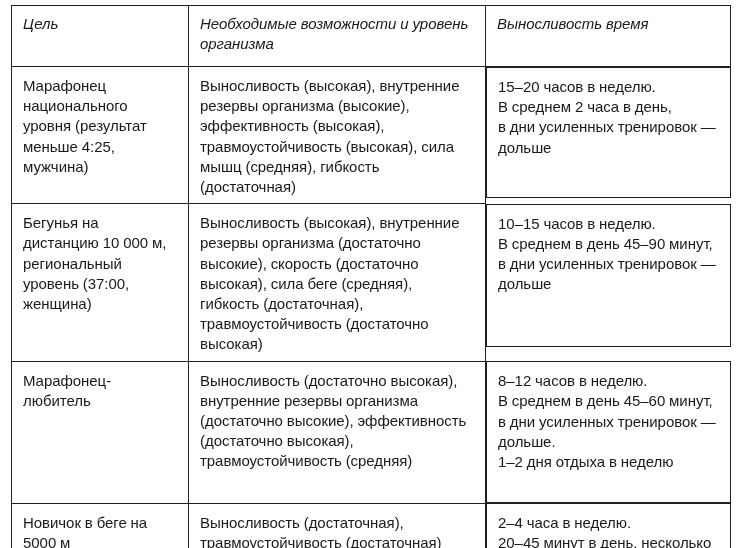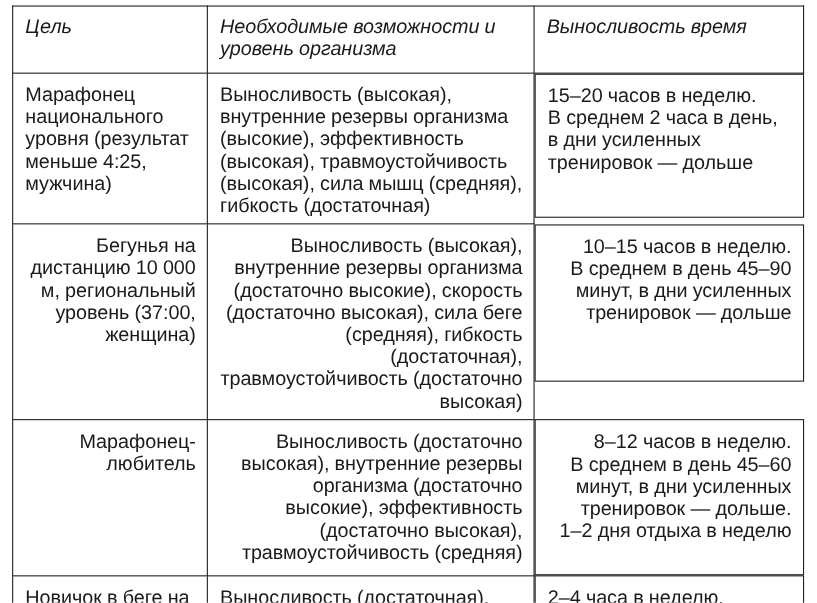--- a/index.html
+++ b/index.html
@@ -31,41 +31,41 @@
     border-collapse: collapse;
     table-layout: fixed;
     background: #ffffff;
   }
 
   table.goal-table td,
   table.goal-table th {
     border: 1px solid #231f20;
     vertical-align: top;
     padding: 9px 10px 6px 11px;
-    font-size: 18px;
+    font-size: 15px;
     line-height: 20.2px;
     text-align: left;
     font-weight: normal;
     letter-spacing: -0.05px;
     word-spacing: -0.2px;
   }
 
   table.goal-table thead th {
     font-style: italic;
     height: 46px;
     padding-top: 8px;
   }
 
   col.c1 { width: 177px; }
   col.c2 { width: 297px; }
   col.c3 { width: 245px; }
 
   tbody tr.r1 td { height: 114px; }
-  tbody tr.r2 td { height: 126px; text-align: right; }
-  tbody tr.r3 td { height: 125px; text-align: right; }
+  tbody tr.r2 td { height: 126px; }
+  tbody tr.r3 td { height: 125px; }
   tbody tr.r4 td { height: 82px; }
 
   .cell-line { display: block; white-space: pre-wrap; }
 </style>
 </head>
 <body>
 
 <div class="page">
 
   <table class="goal-table">

